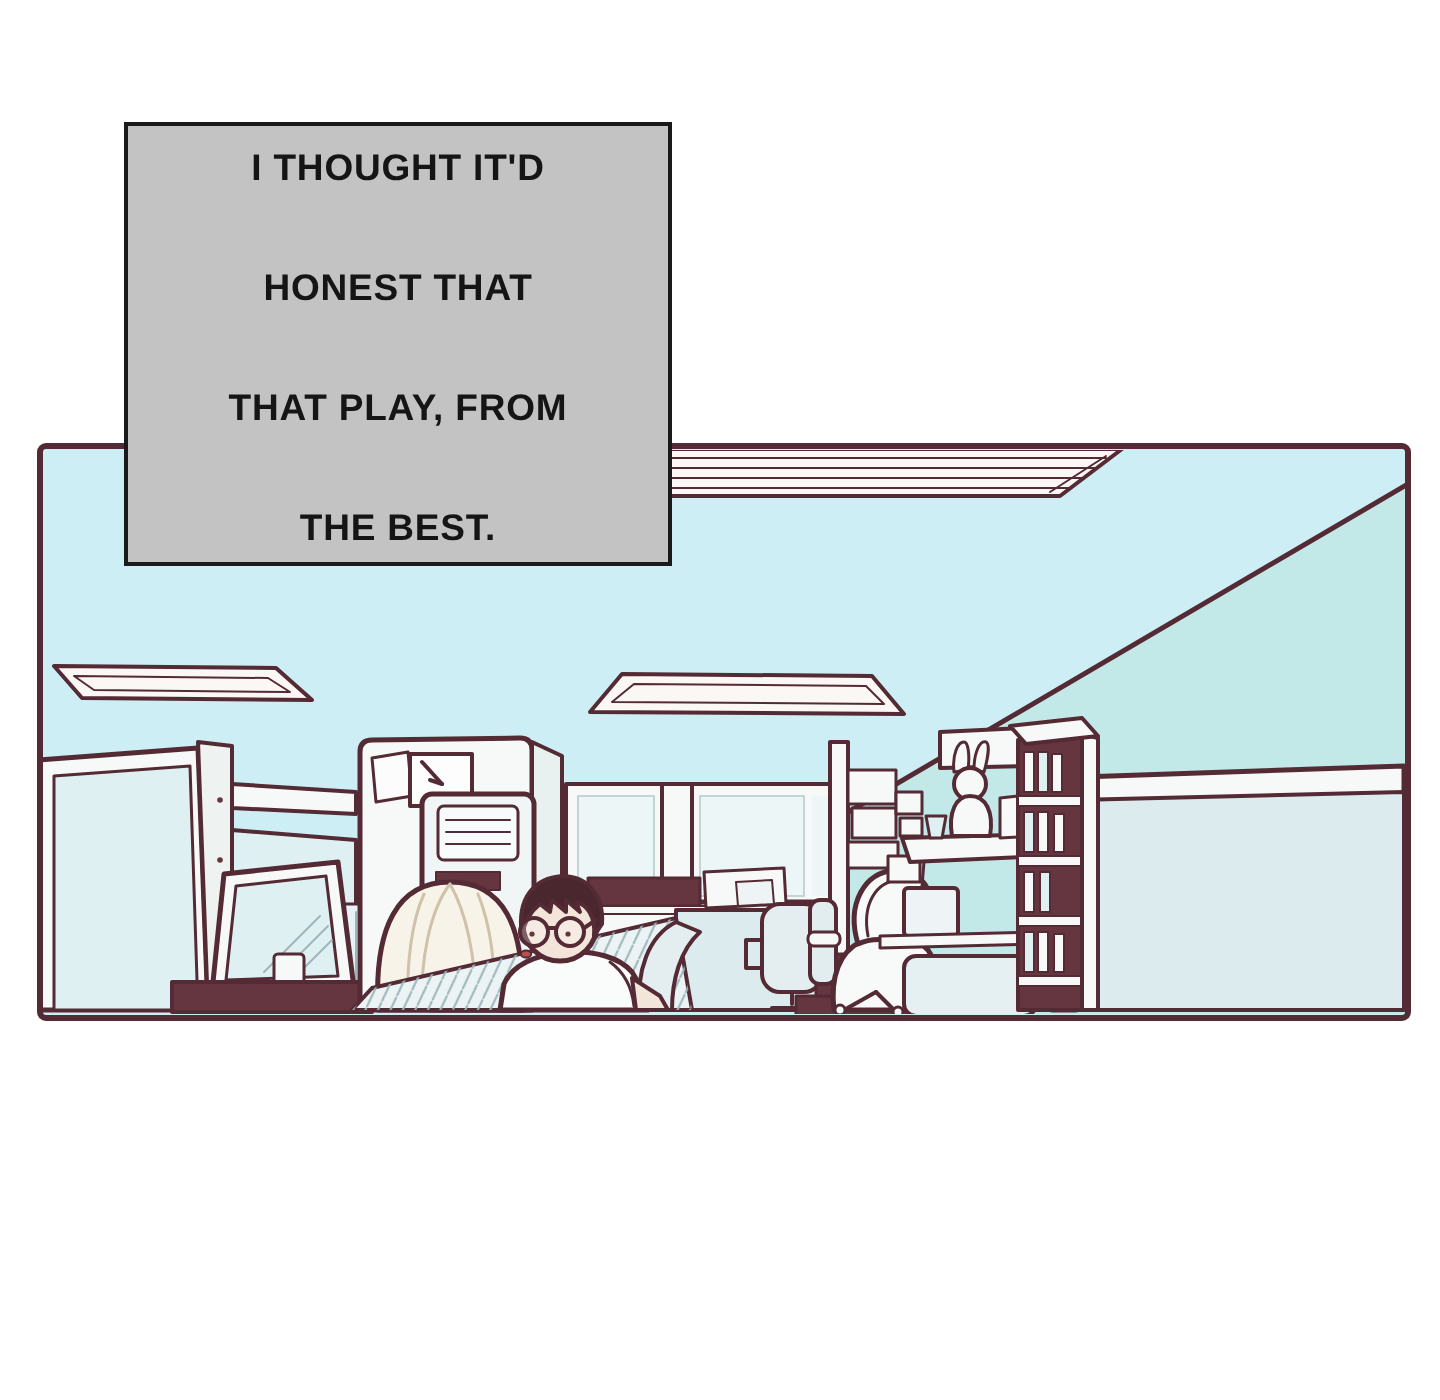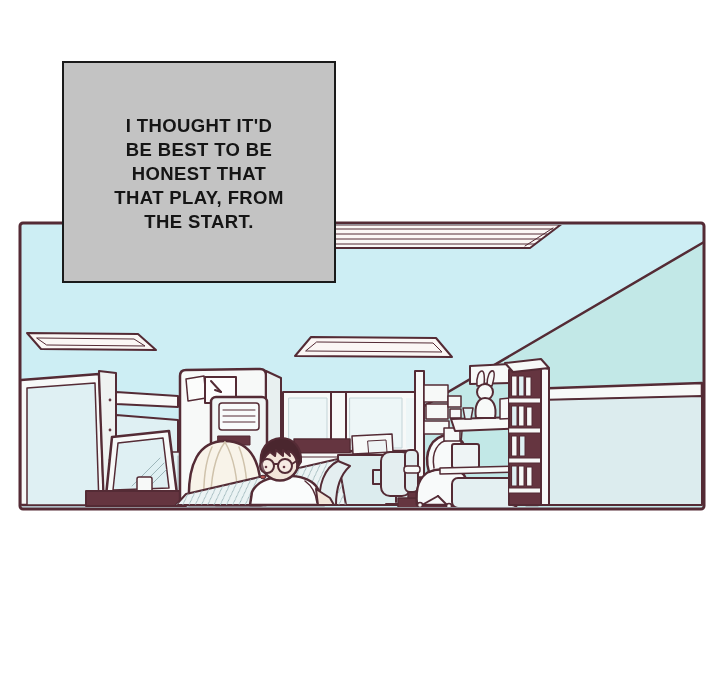--- a/index.html
+++ b/index.html
@@ -18,21 +18,21 @@
   svg *{stroke-linejoin:round;stroke-linecap:round;}
   .ln{stroke:var(--line);} .nf{fill:none;}
   .w1{stroke-width:1;}.w15{stroke-width:1.5;}.w2{stroke-width:2;}.w25{stroke-width:2.5;}.w3{stroke-width:3;}
   .f-ceiling{fill:var(--ceiling);} .f-wall{fill:var(--wall);} .f-white{fill:var(--paper-white);}
   .f-blue{fill:var(--panel-blue);} .f-screen{fill:var(--screen-blue);} .f-accent{fill:var(--accent-maroon);}
   .f-skin{fill:var(--skin);} .f-hd{fill:var(--hair-dark);} .f-hb{fill:var(--hair-blonde);}
   .strand{stroke:var(--blonde-strand);} .hatchln{stroke:var(--shade-hatch);}
   .caption{position:absolute;left:62px;top:61px;width:274px;height:222px;
     background:var(--caption-bg);border:2.5px solid var(--caption-border);
     display:flex;flex-direction:column;align-items:center;justify-content:center;
-    z-index:2;padding:6px 10px 2px;}
+    z-index:2;padding:6px 10px 2px;gap:36px;}
   .caption-line{color:var(--caption-text);font-size:18.5px;line-height:24px;
     font-weight:bold;letter-spacing:.4px;text-align:center;white-space:nowrap;}
 </style>
 </head>
 <body>
 
 <div class="stage">
 
   <svg width="720" height="700" viewBox="0 0 720 700">
     <defs>
@@ -269,19 +269,18 @@
         <polygon points="505,363 541,359 549,368 513,372" class="f-white ln w2"></polygon>
       </g>
 
     </g>
 
     <rect x="20" y="223" width="684" height="286" rx="3" class="nf ln w3"></rect>
   </svg>
 
   <div class="caption">
     <div class="caption-line">I THOUGHT IT'D</div>
-    <div class="caption-line">BE BEST TO BE</div>
     <div class="caption-line">HONEST THAT</div>
     <div class="caption-line">THAT PLAY, FROM</div>
-    <div class="caption-line">THE START.</div>
+    <div class="caption-line">THE BEST.</div>
   </div>
 
 </div>
 
 </body></html>

